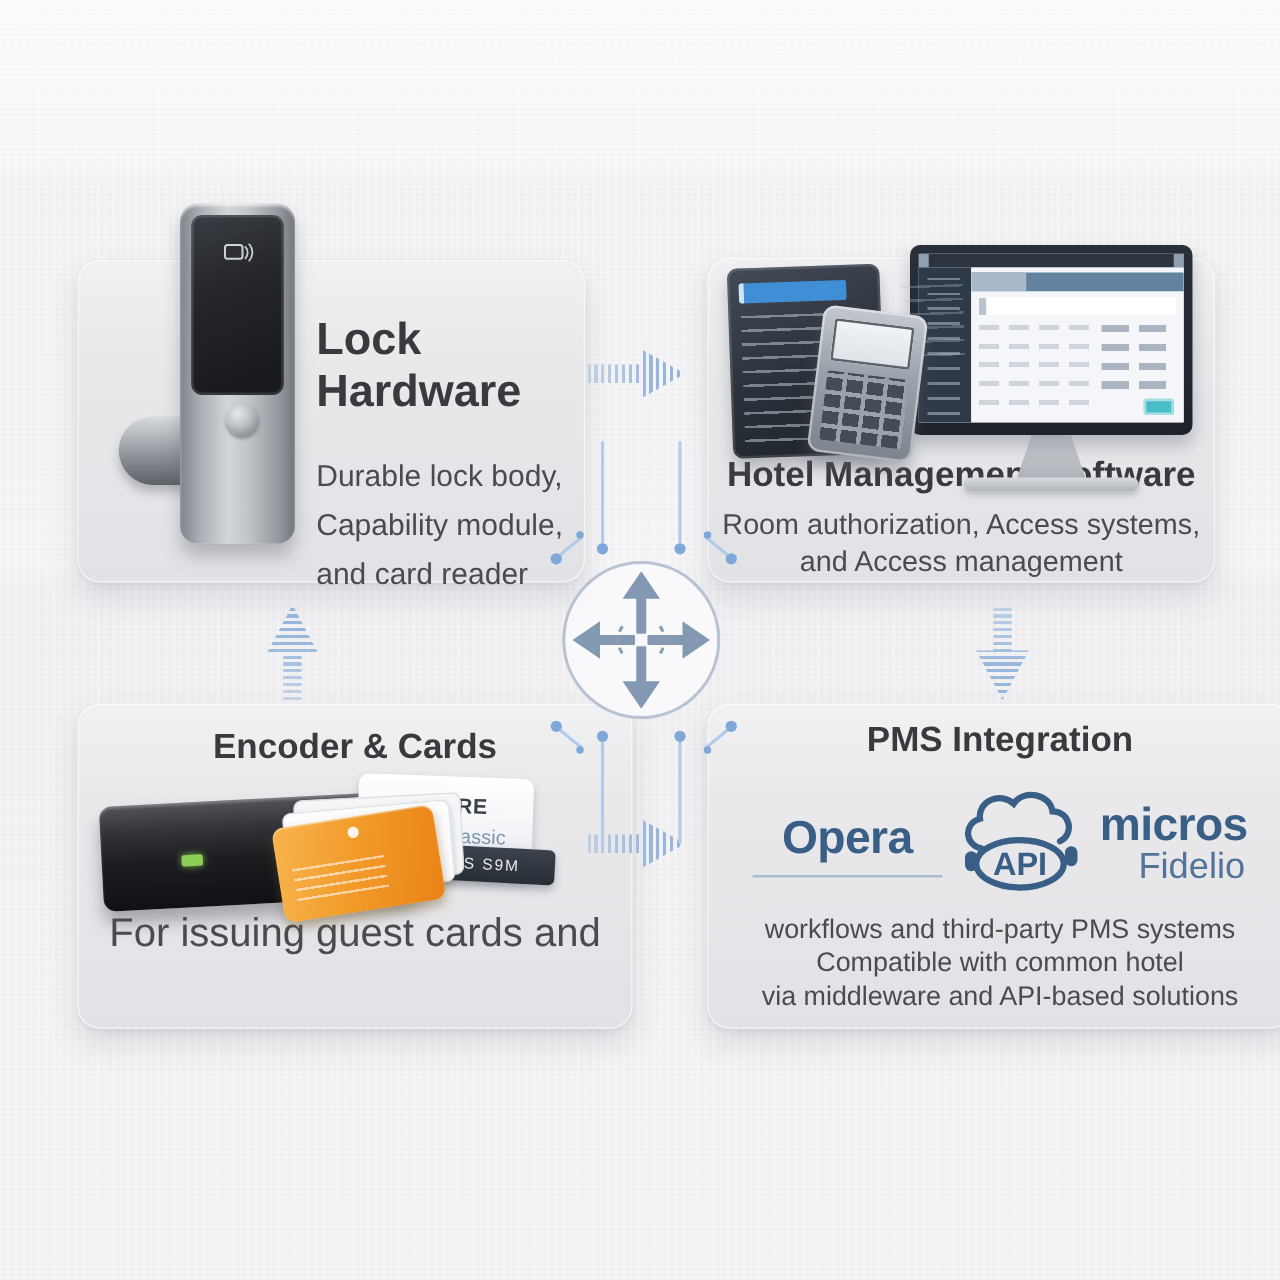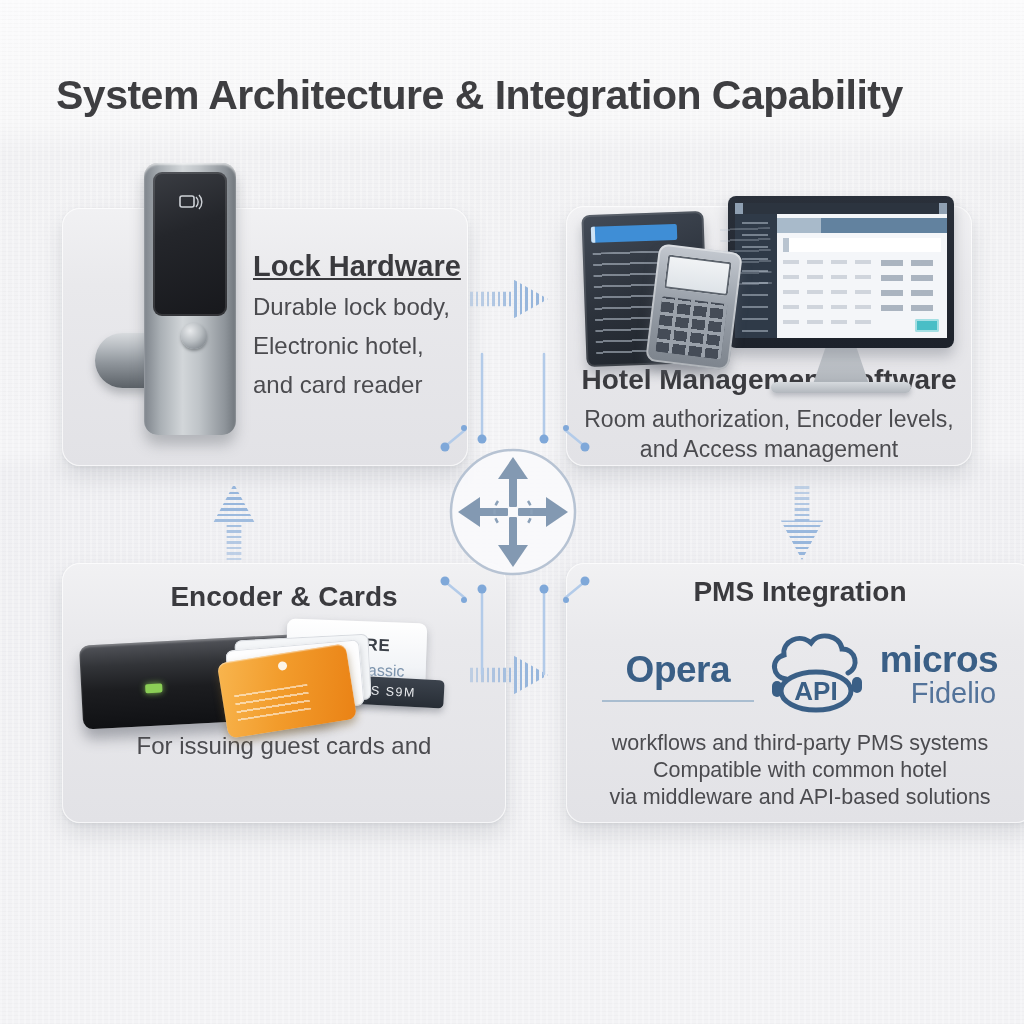--- a/index.html
+++ b/index.html
@@ -22,29 +22,29 @@
       inset 0 0 0 1px rgba(255,255,255,.7);}
   #panel-tl{left:62px;top:208px;width:406px;height:258px;}
   #panel-tr{left:566px;top:206px;width:406px;height:260px;}
   #panel-bl{left:62px;top:563px;width:444px;height:260px;}
   #panel-br{left:566px;top:563px;width:426px;height:260px;padding-left:42px;}
   .h2{font-size:28px;font-weight:700;color:#3a3a3e;}
   .body-text{color:#4b4b4f;}
   .centered{position:absolute;left:0;width:100%;text-align:center;}
   
   .tl-text{position:absolute;left:191px;top:42px;}
-  .tl-text .h2{font-size:29px;text-decoration:underline;}
-  .tl-lines{margin-top:4px;font-size:24px;line-height:39px;}
+  .tl-text .h2{font-size:36px;}
+  .tl-lines{margin-top:28px;font-size:24px;line-height:39px;}
   .tl-lines span{display:block;}
   
   .tr-head{top:158px;}
   .tr-lines{top:198px;font-size:23px;line-height:30px;}
   
   .bl-head{top:18px;}
-  .bl-lines{top:168px;font-size:24px;line-height:30px;}
+  .bl-lines{top:168px;font-size:32px;line-height:30px;}
   
   .br-head{top:13px;}
   .br-sub{top:47px;font-size:22px;}
   .br-lines{top:167px;font-size:21.5px;line-height:27px;}
   
   .arrow{position:absolute;}
   .arrow-right{width:78px;height:46px;
     background:repeating-linear-gradient(90deg,#97b6dc 0 2.5px,rgba(151,182,220,0) 2.5px 5.5px);
     clip-path:polygon(0 34%,54% 34%,54% 6%,100% 50%,54% 94%,54% 66%,0 66%);
     -webkit-mask-image:linear-gradient(90deg,rgba(0,0,0,.5),#000 65%);
@@ -168,37 +168,36 @@
   .opera-underline{width:152px;height:2px;background:#a9bdd0;margin-top:9px;}
   .micros-wrap{display:flex;flex-direction:column;align-items:flex-end;}
   .micros-text{font-size:37px;font-weight:700;color:#3a5f86;letter-spacing:-.5px;line-height:36px;}
   .fidelio-text{font-size:29px;font-weight:400;color:#53739a;line-height:31px;padding-right:2px;}
 </style>
 </head>
 <body>
 
 <div id="stage">
 
-  <div class="title">System Architecture &amp; Integration Capability</div>
 
   <div class="panel" id="panel-tl">
     <div class="tl-text">
       <div class="h2">Lock Hardware</div>
       <div class="tl-lines body-text">
         <span>Durable lock body,</span>
-        <span>Electronic hotel,</span>
+        <span>Capability module,</span>
         <span>and card reader</span>
       </div>
     </div>
   </div>
 
   <div class="panel" id="panel-tr">
     <div class="h2 centered tr-head">Hotel Management Software</div>
     <div class="centered tr-lines body-text">
-      <div>Room authorization, Encoder levels,</div>
+      <div>Room authorization, Access systems,</div>
       <div>and Access management</div>
     </div>
   </div>
 
   <div class="panel" id="panel-bl">
     <div class="h2 centered bl-head">Encoder &amp; Cards</div>
     <div class="encoder-group">
       <div class="enc-box">
         <div class="enc-led"></div>
       </div>

